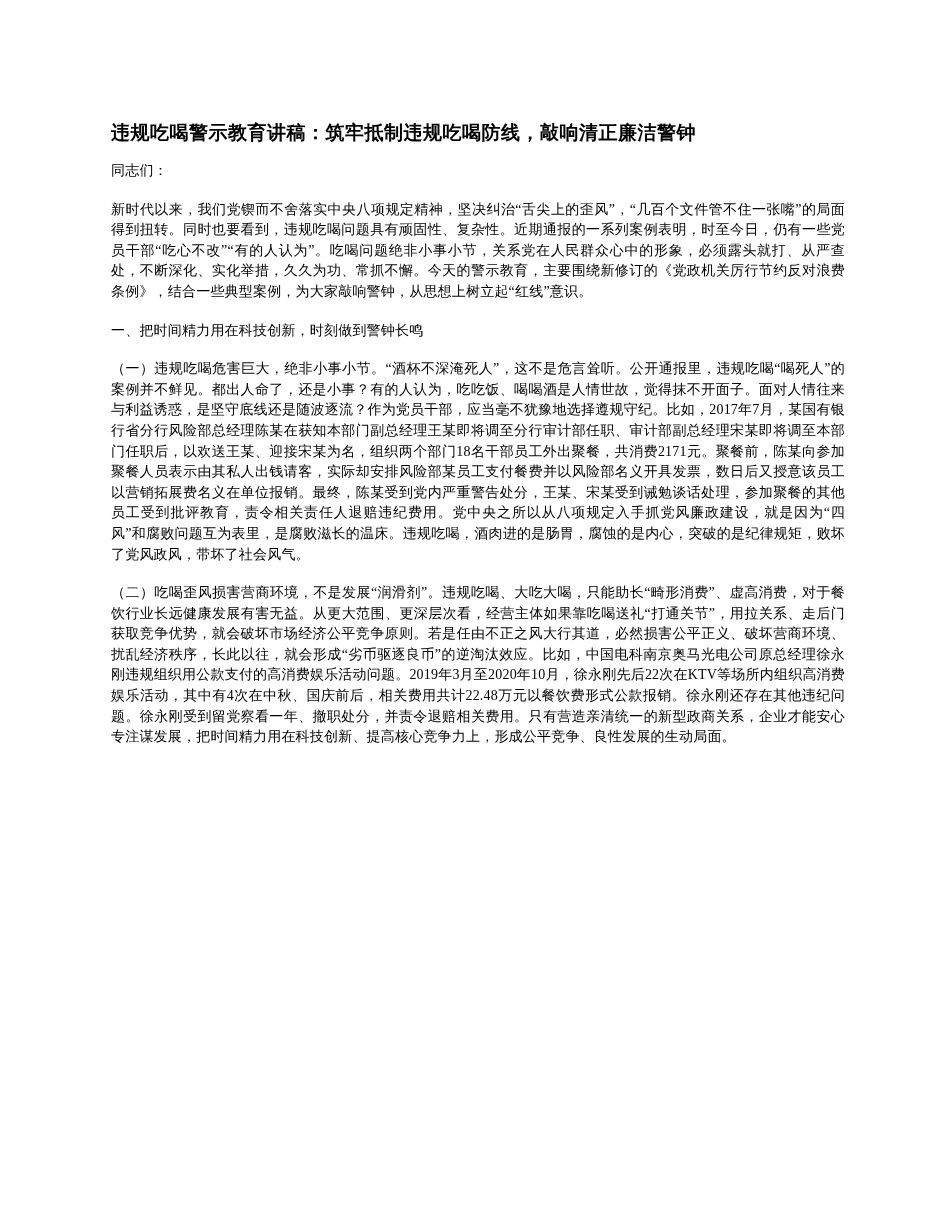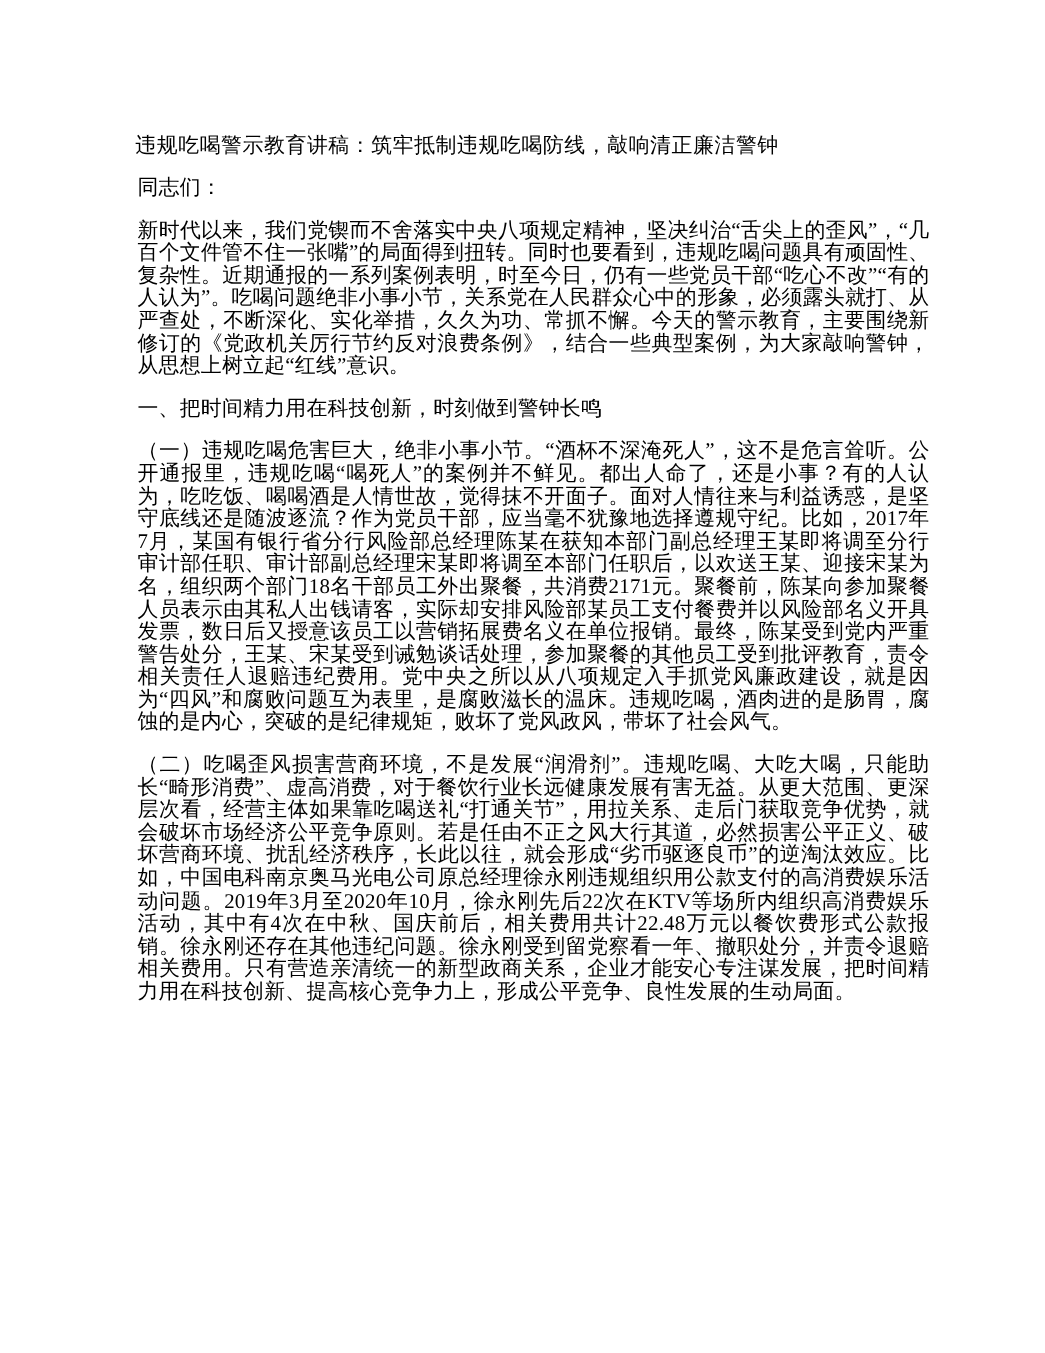--- a/index.html
+++ b/index.html
@@ -12,31 +12,31 @@
     width: 950px;
     height: 1230px;
     background: #ffffff;
     box-sizing: border-box;
     padding: 122px 105px 0 107px;
     color: #000000;
     overflow: hidden;
   }
   .doc-title {
     font-family: "Liberation Sans", "DejaVu Sans", sans-serif;
-    font-weight: normal;
+    font-weight: bold;
     font-size: 19px;
     line-height: 21px;
-    margin: 0 0 18px 16px;
+    margin: 0 0 18px 4px;
     letter-spacing: 0.5px;
   }
   .para {
     font-family: "Liberation Serif", "DejaVu Serif", serif;
-    font-size: 19px;
+    font-size: 14px;
     line-height: 20.6px;
-    margin: 0 0 18px 18px;
+    margin: 0 0 18px 4px;
     text-align: justify;
     letter-spacing: 0.2px;
     word-break: normal;
   }
 </style>
 </head>
 <body>
 
 <div class="page">
   <h1 class="doc-title">违规吃喝警示教育讲稿：筑牢抵制违规吃喝防线，敲响清正廉洁警钟</h1>

